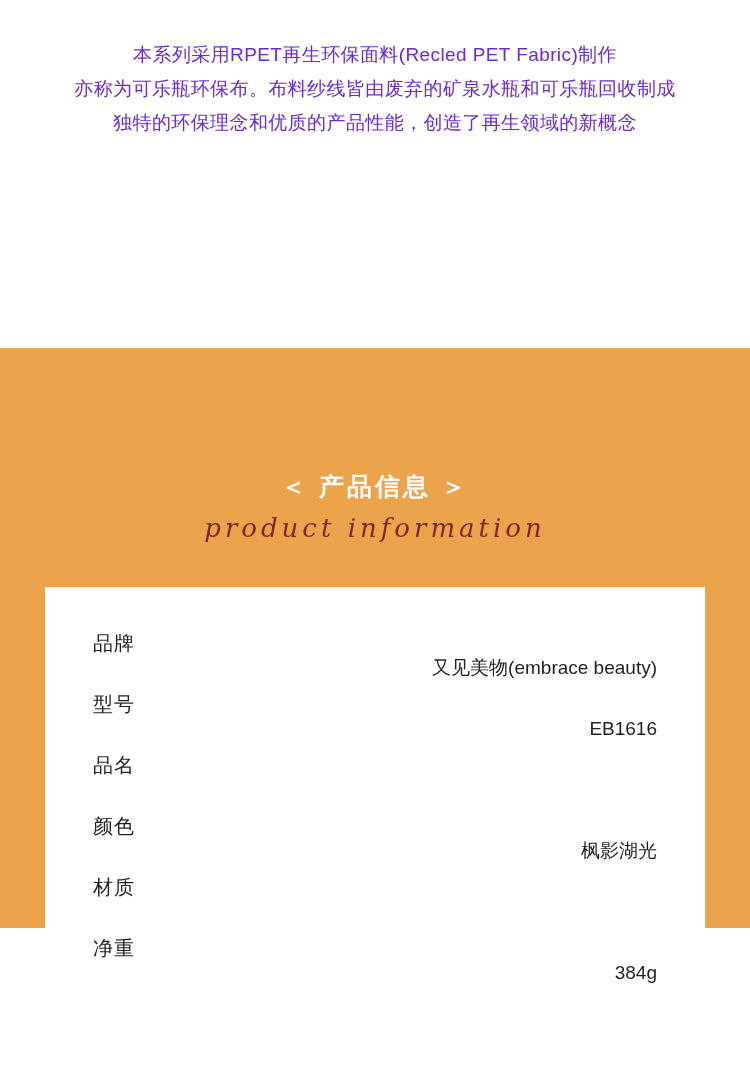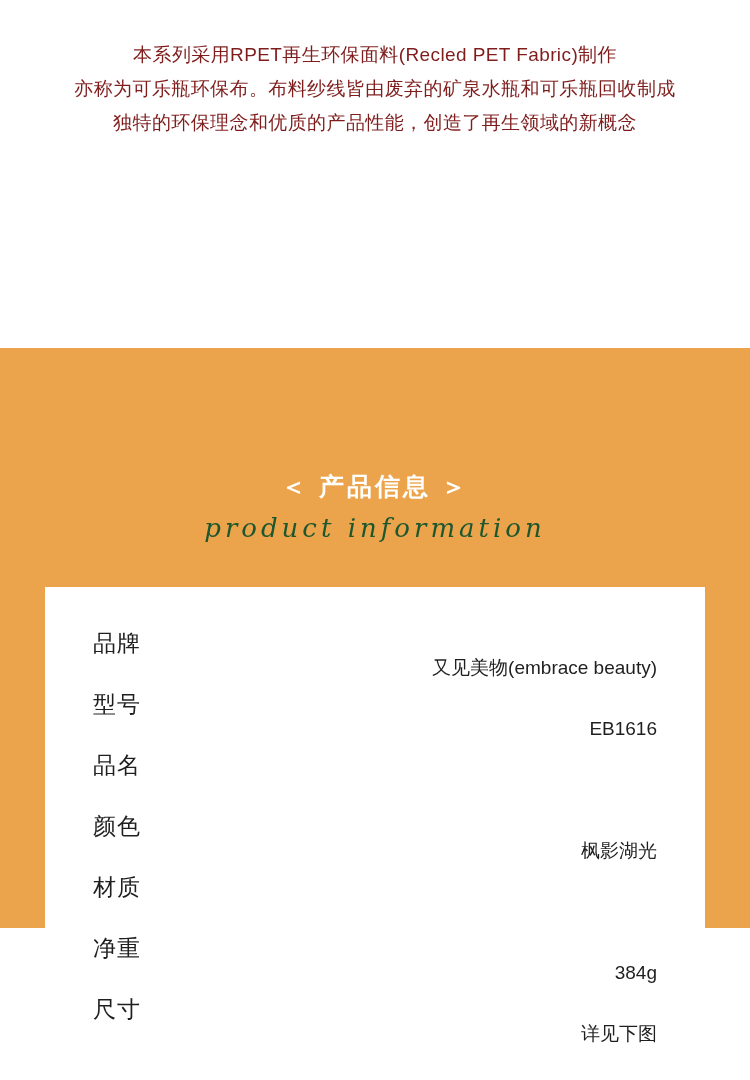--- a/index.html
+++ b/index.html
@@ -26,21 +26,21 @@
     top: 0;
     left: 0;
     width: 750px;
     height: 348px;
     background: #ffffff;
     box-sizing: border-box;
     padding-top: 38px;
   }
   .intro-line {
     text-align: center;
-    color: #7f1d1d;
+    color: #6d28d9;
     font-size: 19px;
     line-height: 34px;
     letter-spacing: 0.4px;
     font-family: "Liberation Sans", sans-serif;
     white-space: nowrap;
   }
 
   
   .orange-section {
     position: absolute;
@@ -65,21 +65,21 @@
     letter-spacing: 3px;
     font-weight: bold;
     font-family: "Liberation Sans", sans-serif;
   }
   .section-title-en {
     position: absolute;
     top: 165px;
     left: 0;
     width: 750px;
     text-align: center;
-    color: #14532d;
+    color: #7f1d1d;
     font-size: 26px;
     letter-spacing: 4px;
     font-style: italic;
     font-family: "DejaVu Serif", serif;
     opacity: 0.95;
   }
 
   
   .info-card {
     position: absolute;
@@ -92,21 +92,21 @@
     padding: 26px 48px 0 48px;
   }
   .info-row {
     display: flex;
     align-items: center;
     justify-content: space-between;
     height: 61px;
   }
   .info-label {
     color: #1f1f1f;
-    font-size: 23px;
+    font-size: 20px;
     letter-spacing: 1px;
     font-family: "Liberation Sans", sans-serif;
   }
   .info-value {
     color: #1f1f1f;
     font-size: 19px;
     text-align: right;
     font-family: "Liberation Sans", sans-serif;
     margin-top: 48px;
   }
@@ -150,21 +150,17 @@
 
       <div class="info-row">
         <span class="info-label">材质</span>
       </div>
 
       <div class="info-row">
         <span class="info-label">净重</span>
         <span class="info-value">384g</span>
       </div>
 
-      <div class="info-row">
-        <span class="info-label">尺寸</span>
-        <span class="info-value">详见下图</span>
-      </div>
 
     </div>
   </div>
 
 </div>
 
 </body></html>

